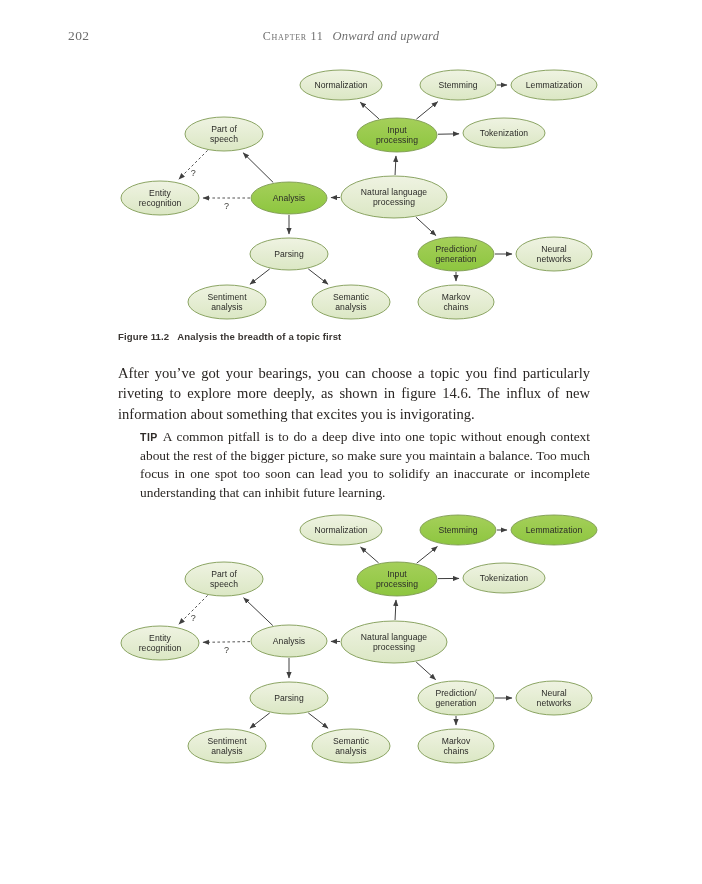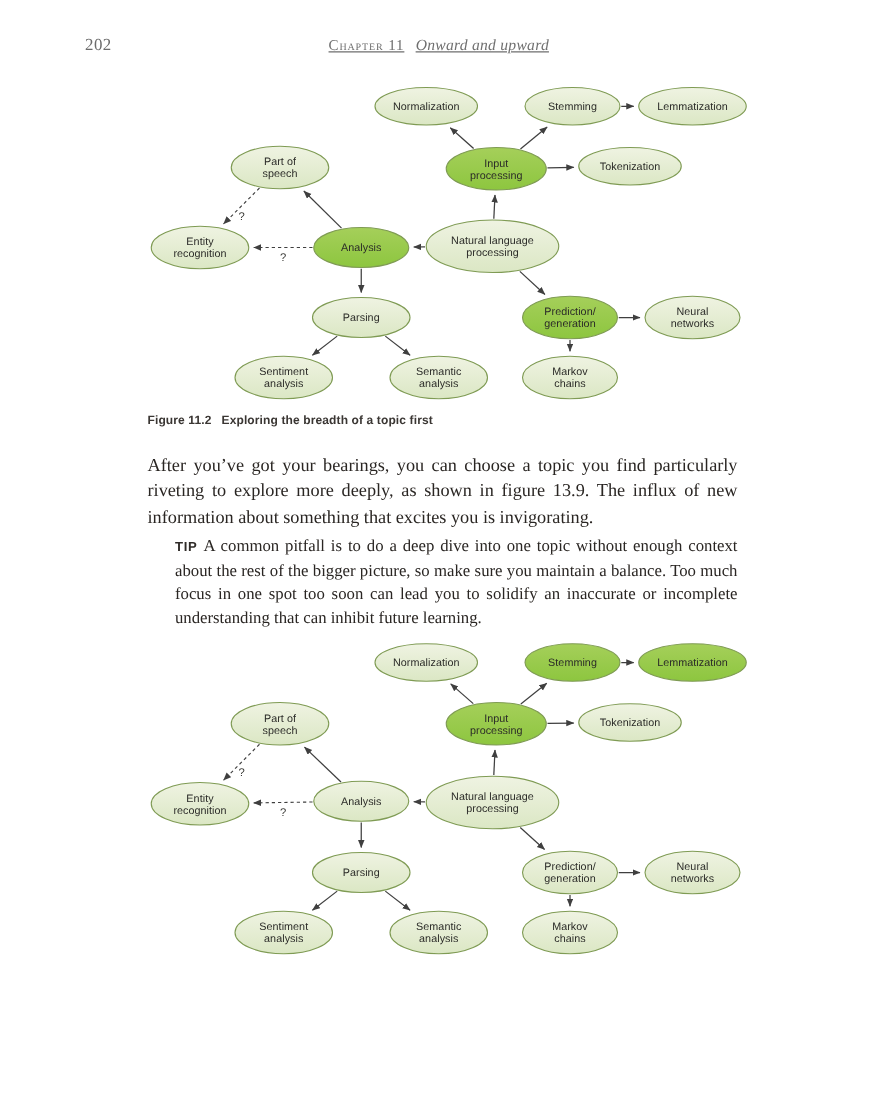--- a/index.html
+++ b/index.html
@@ -15,21 +15,21 @@
 
   
   .runhead{position:absolute;top:28px;left:0;width:702px;height:18px;}
   .folio{
     position:absolute;left:68px;top:0;
     font-family:"Liberation Serif",serif;
     font-size:13.5px;color:#6b6b6b;letter-spacing:.4px;
   }
   .runhead-center{
     position:absolute;left:0;top:1px;width:702px;text-align:center;
-    color:#6f6f6f;font-size:11.5px;text-decoration:underline;
+    color:#6f6f6f;font-size:11.5px;
   }
   .runhead-center .chap{
     font-variant:small-caps;font-size:12px;letter-spacing:.7px;
   }
   .runhead-center .ttl{
     font-style:italic;font-size:12.5px;margin-left:9px;letter-spacing:.2px;
   }
 
   
   .bodytext{
@@ -187,24 +187,24 @@
           <text x="351" y="251.90" class="node-label">analysis</text>
         </g>
         <g>
           <ellipse cx="456" cy="244" rx="38" ry="17" fill="url(#figure-11-2-light)" stroke="#7f9b54" stroke-width="0.9"></ellipse>
           <text x="456" y="242.30" class="node-label">Markov</text>
           <text x="456" y="251.90" class="node-label">chains</text>
         </g>
       </svg>
     </div>
   <div class="figcaption" id="figcap-2">
-    <span class="fignum">Figure 11.2</span><span>Exploring the breadth of a topic first</span>
+    <span class="fignum">Figure 11.2</span><span>Analysis the breadth of a topic first</span>
   </div>
 
-  <div class="bodytext" id="para-1">After you’ve got your bearings, you can choose a topic you find particularly riveting to explore more deeply, as shown in figure 13.9. The influx of new information about something that excites you is invigorating.</div>
+  <div class="bodytext" id="para-1">After you’ve got your bearings, you can choose a topic you find particularly riveting to explore more deeply, as shown in figure 14.6. The influx of new information about something that excites you is invigorating.</div>
 
   <div class="tipbox">
     <span class="tip-label">TIP</span><span>A common pitfall is to do a deep dive into one topic without enough context about the rest of the bigger picture, so make sure you maintain a balance. Too much focus in one spot too soon can lead you to solidify an inaccurate or incomplete understanding that can inhibit future learning.</span>
   </div>
 
   <div class="figure" id="figure-3">
       <svg width="702" height="268" viewBox="0 0 702 268">
         <defs>
           <linearGradient id="figure-11-3-light" x1="0" y1="0" x2="0" y2="1">
             <stop offset="0%" stop-color="#eff3e2"></stop>

